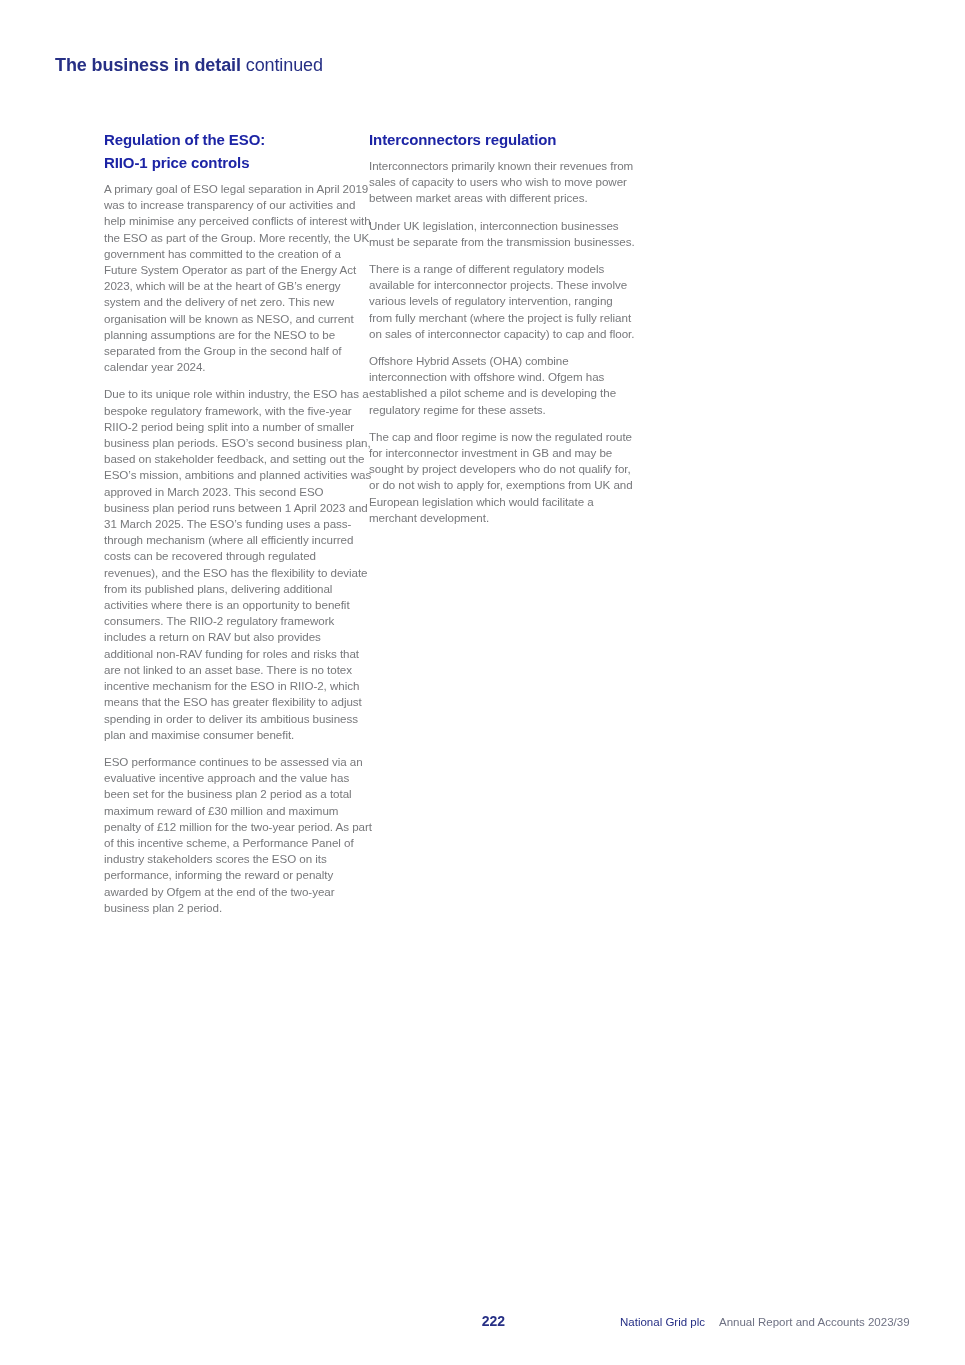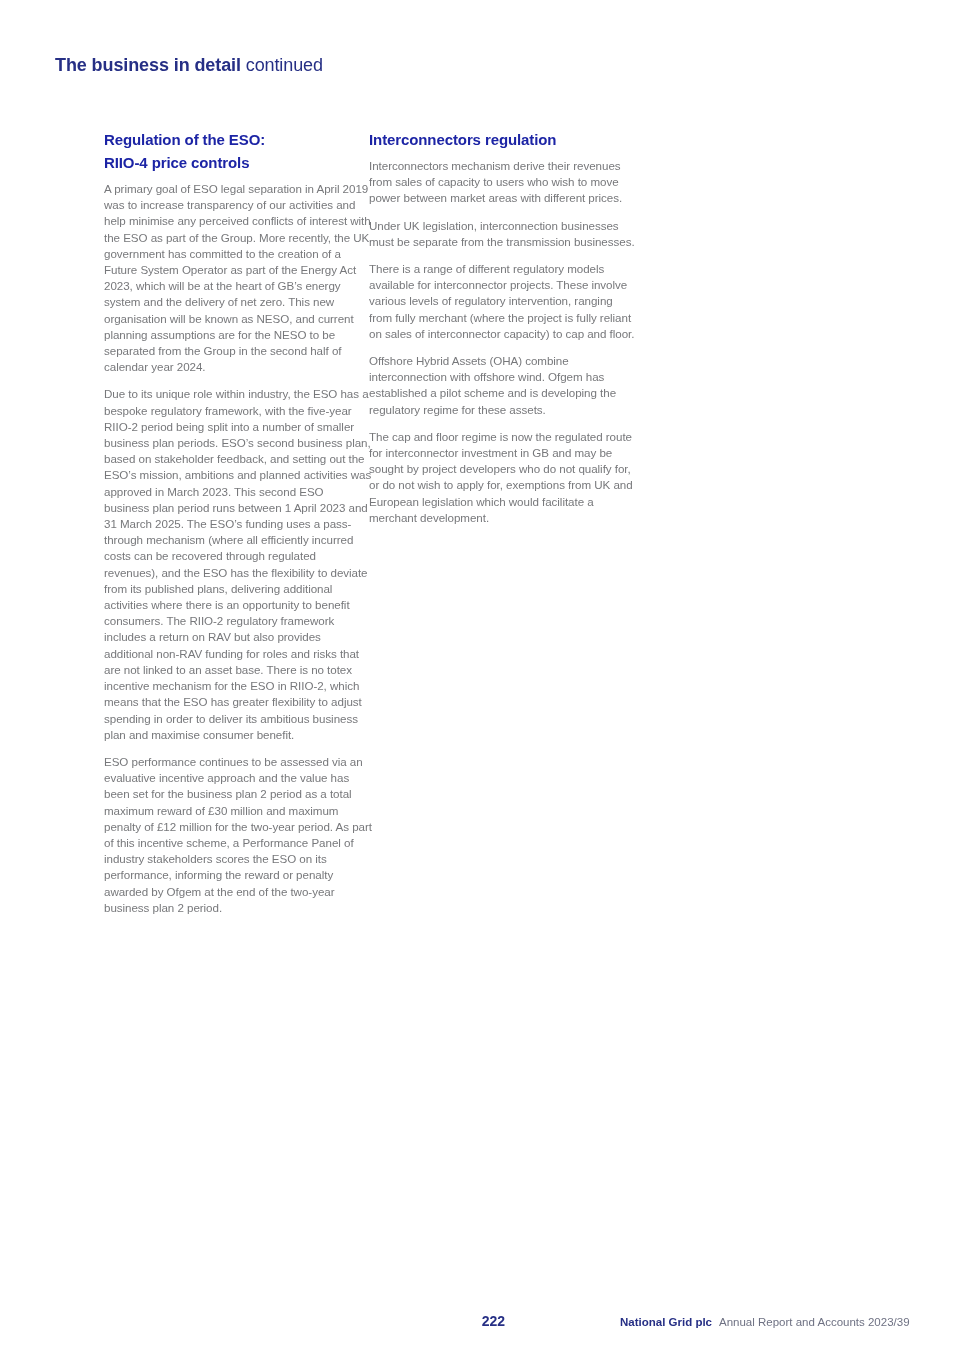--- a/index.html
+++ b/index.html
@@ -53,21 +53,21 @@
     text-align: right;
     color: #262f85;
     font-weight: bold;
     font-size: 14px;
   }
   .footer-brand {
     position: absolute;
     left: 620px;
     top: 1316px;
     color: #262f85;
-    font-weight: bold;
+    font-weight: normal;
     font-size: 11.5px;
   }
   .footer-report {
     position: absolute;
     left: 719px;
     top: 1316px;
     color: #6e7183;
     font-weight: normal;
     font-size: 11.5px;
   }
@@ -75,33 +75,33 @@
 </head>
 <body>
 
 <div class="page">
 
   <h1 class="main-header"><span class="bold">The business in detail</span><span class="regular"> continued</span></h1>
 
   <div class="column col-left">
     <h2 class="section-heading">
       <span>Regulation of the ESO:</span><br>
-      <span>RIIO-4 price controls</span>
+      <span>RIIO-1 price controls</span>
     </h2>
     <div class="body-text">
       <p>A primary goal of ESO legal separation in April 2019 was to increase transparency of our activities and help minimise any perceived conflicts of interest with the ESO as part of the Group. More recently, the UK government has committed to the creation of a Future System Operator as part of the Energy Act 2023, which will be at the heart of GB’s energy system and the delivery of net zero. This new organisation will be known as NESO, and current planning assumptions are for the NESO to be separated from the Group in the second half of calendar year 2024.</p>
       <p>Due to its unique role within industry, the ESO has a bespoke regulatory framework, with the five-year RIIO-2 period being split into a number of smaller business plan periods. ESO’s second business plan, based on stakeholder feedback, and setting out the ESO’s mission, ambitions and planned activities was approved in March 2023. This second ESO business plan period runs between 1 April 2023 and 31 March 2025. The ESO’s funding uses a pass-through mechanism (where all efficiently incurred costs can be recovered through regulated revenues), and the ESO has the flexibility to deviate from its published plans, delivering additional activities where there is an opportunity to benefit consumers. The RIIO-2 regulatory framework includes a return on RAV but also provides additional non-RAV funding for roles and risks that are not linked to an asset base. There is no totex incentive mechanism for the ESO in RIIO-2, which means that the ESO has greater flexibility to adjust spending in order to deliver its ambitious business plan and maximise consumer benefit.</p>
       <p>ESO performance continues to be assessed via an evaluative incentive approach and the value has been set for the business plan 2 period as a total maximum reward of £30 million and maximum penalty of £12 million for the two-year period. As part of this incentive scheme, a Performance Panel of industry stakeholders scores the ESO on its performance, informing the reward or penalty awarded by Ofgem at the end of the two-year business plan 2 period.</p>
     </div>
   </div>
 
   <div class="column col-right">
     <h2 class="section-heading">Interconnectors regulation</h2>
     <div class="body-text">
-      <p>Interconnectors mechanism derive their revenues from sales of capacity to users who wish to move power between market areas with different prices.</p>
+      <p>Interconnectors primarily known their revenues from sales of capacity to users who wish to move power between market areas with different prices.</p>
       <p>Under UK legislation, interconnection businesses must be separate from the transmission businesses.</p>
       <p>There is a range of different regulatory models available for interconnector projects. These involve various levels of regulatory intervention, ranging from fully merchant (where the project is fully reliant on sales of interconnector capacity) to cap and floor.</p>
       <p>Offshore Hybrid Assets (OHA) combine interconnection with offshore wind. Ofgem has established a pilot scheme and is developing the regulatory regime for these assets.</p>
       <p>The cap and floor regime is now the regulated route for interconnector investment in GB and may be sought by project developers who do not qualify for, or do not wish to apply for, exemptions from UK and European legislation which would facilitate a merchant development.</p>
     </div>
   </div>
 
   <div class="footer-pagenum">222</div>
   <div class="footer-brand">National Grid plc</div>
   <div class="footer-report">Annual Report and Accounts 2023/39</div>

